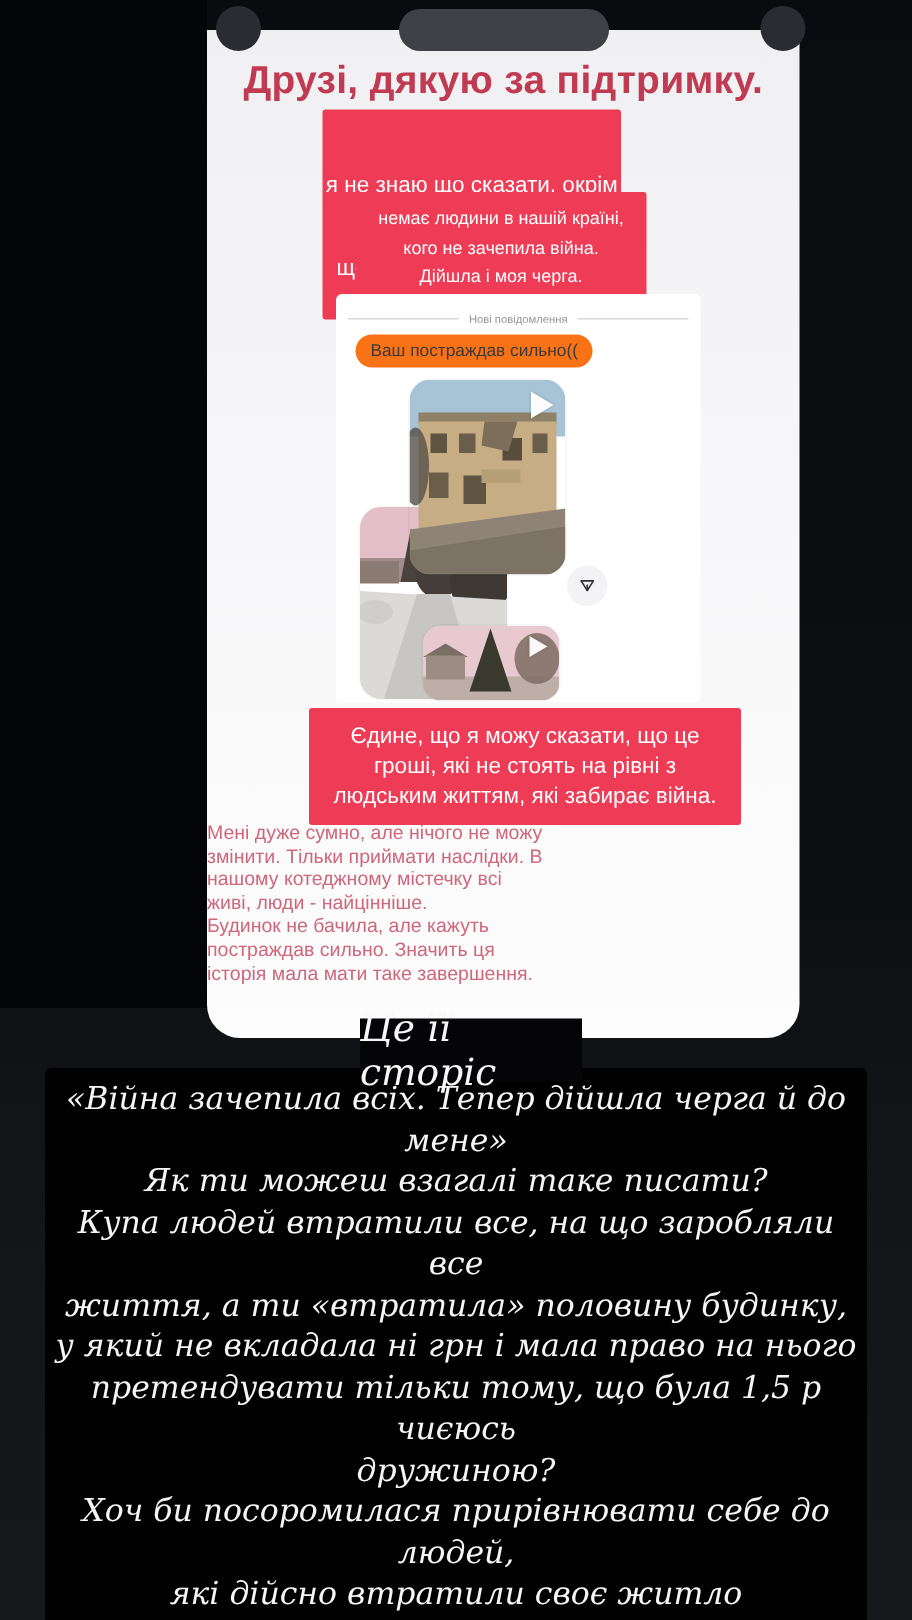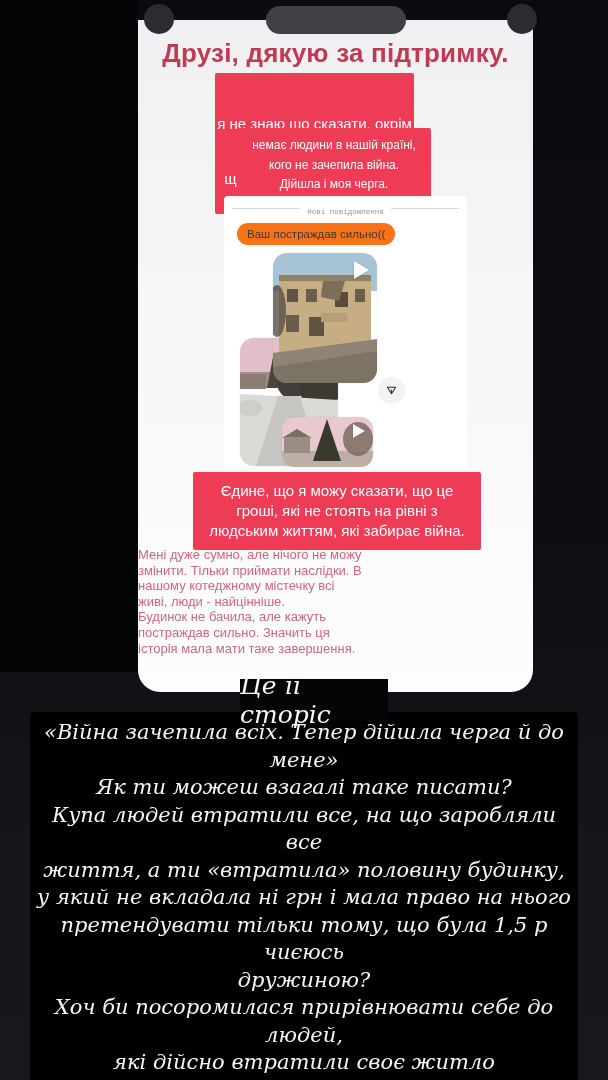--- a/index.html
+++ b/index.html
@@ -12,29 +12,29 @@
          background:linear-gradient(180deg,#f0f0f3 0%,#f6f6f8 40%,#fdfdfd 100%);
          border-radius:0 0 22px 22px;margin-top:20px;}
   .deco-circle{position:absolute;width:30px;height:30px;border-radius:50%;background:#2b2c31;top:-16px;}
   .deco-pill{position:absolute;left:128px;top:-14px;width:140px;height:28px;border-radius:14px;background:#404147;}
   .story-title{position:absolute;left:0;top:18px;width:100%;text-align:center;
                color:#c03a52;font-size:26px;font-weight:600;letter-spacing:.2px;}
   .red-box{position:absolute;background:#ee3c56;color:#fdfdfd;text-align:center;
            border-radius:2px;white-space:pre-line;}
   .rb1{left:77px;top:53px;width:199px;padding:23px 0;font-size:15px;line-height:18.5px;}
   .rb2{left:99px;top:108px;width:194px;padding:8px 0;font-size:12px;line-height:19.5px;}
-  .rb3{left:55px;top:452px;width:288px;padding:9px 0;font-size:15px;line-height:20px;}
+  .rb3{left:68px;top:452px;width:288px;padding:9px 0;font-size:15px;line-height:20px;}
   .blob{display:inline-block;width:22px;height:20px;background:#b7b7bb;border-radius:48% 52% 55% 45%;
         vertical-align:-7px;margin:0 -1px;}
   .pink-para{position:absolute;left:0;top:527px;width:100%;text-align:left;color:#cf677c;
              font-size:13px;line-height:15.6px;white-space:pre-line;}
   
   .chat-card{position:absolute;left:86px;top:176px;width:243px;height:272px;background:#ffffff;
              border-radius:4px;}
-  .nm-row{position:absolute;left:8px;top:12px;right:8px;display:flex;align-items:flex-start;gap:7px;font-family:Liberation Mono, monospace;}
+  .nm-row{position:absolute;left:8px;top:12px;right:8px;display:flex;align-items:center;gap:7px;}
   .nm-line{flex:1;height:1px;background:#d9d9dc;}
   .nm-label{color:#97979c;font-size:7.5px;white-space:nowrap;}
   .bubble{position:absolute;left:13px;top:27px;background:#f97316;color:#39393b;
           font-size:11.5px;padding:5px 10px;border-radius:14px;white-space:nowrap;}
   .thumb{position:absolute;border-radius:14px;overflow:hidden;box-shadow:0 0 0 1px rgba(0,0,0,.03);}
   .t1{left:49px;top:57px;width:104px;height:130px;z-index:2;}
   .t2{left:16px;top:142px;width:98px;height:128px;z-index:1;}
   .t3{left:58px;top:221px;width:91px;height:50px;z-index:3;border-radius:12px;}
   .thumb svg{display:block;width:100%;height:100%;}
   .play{position:absolute;width:0;height:0;border-top:9px solid transparent;border-bottom:9px solid transparent;

